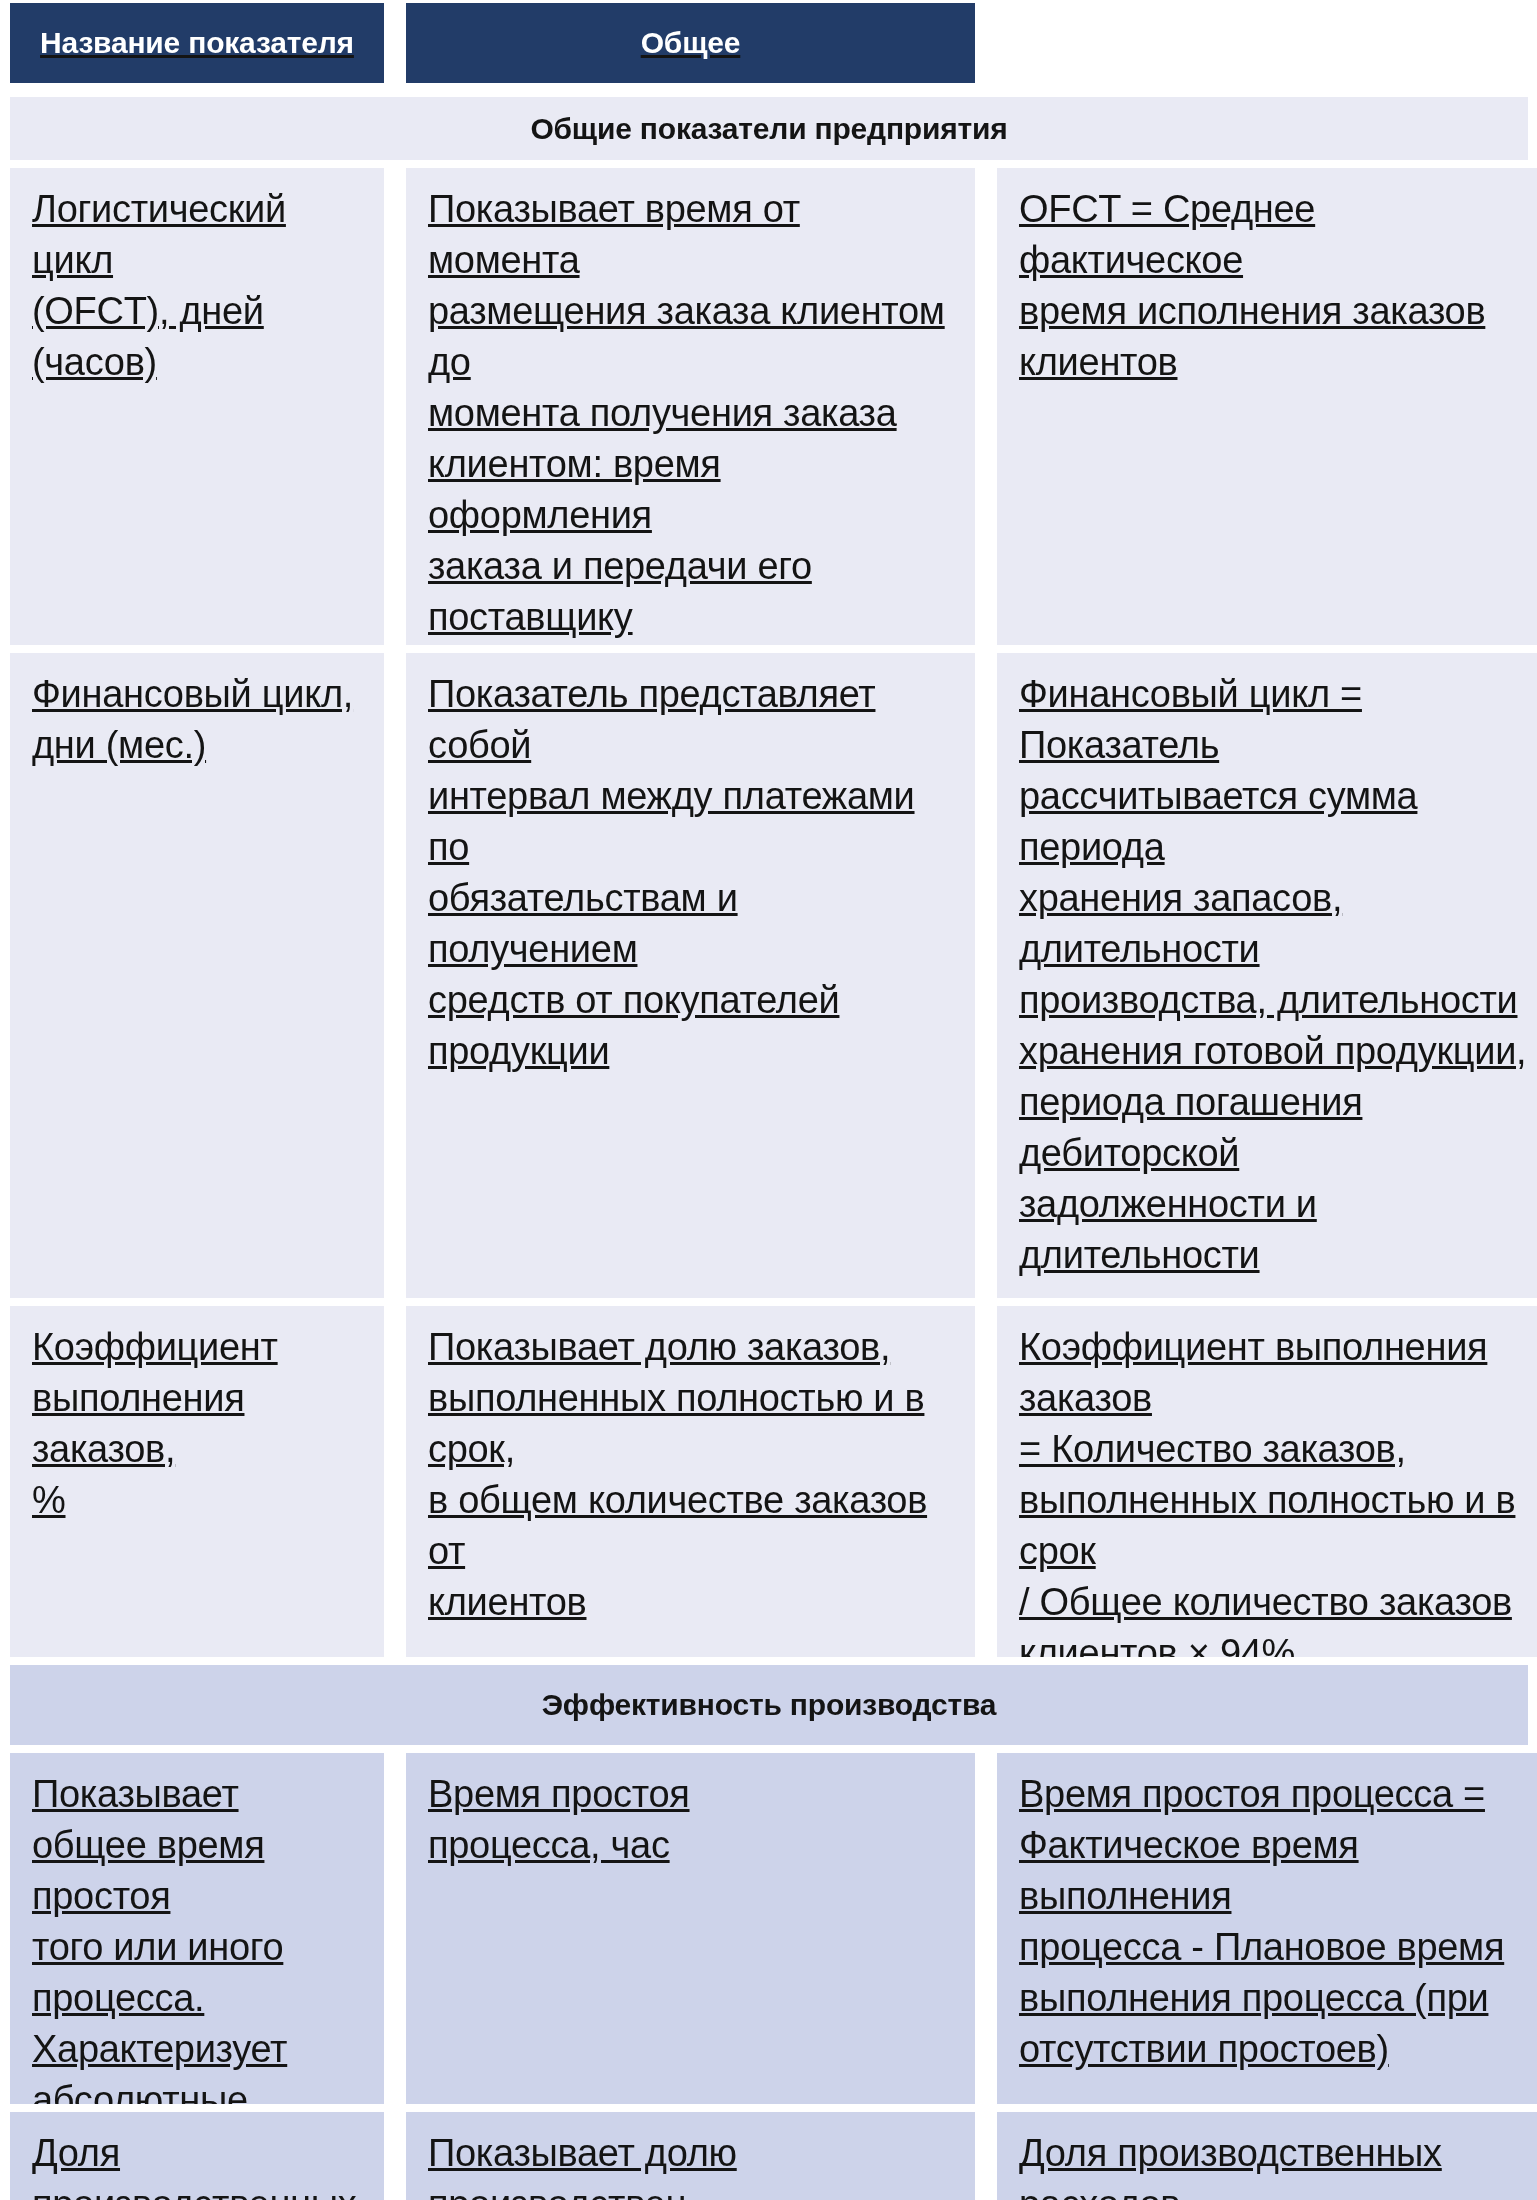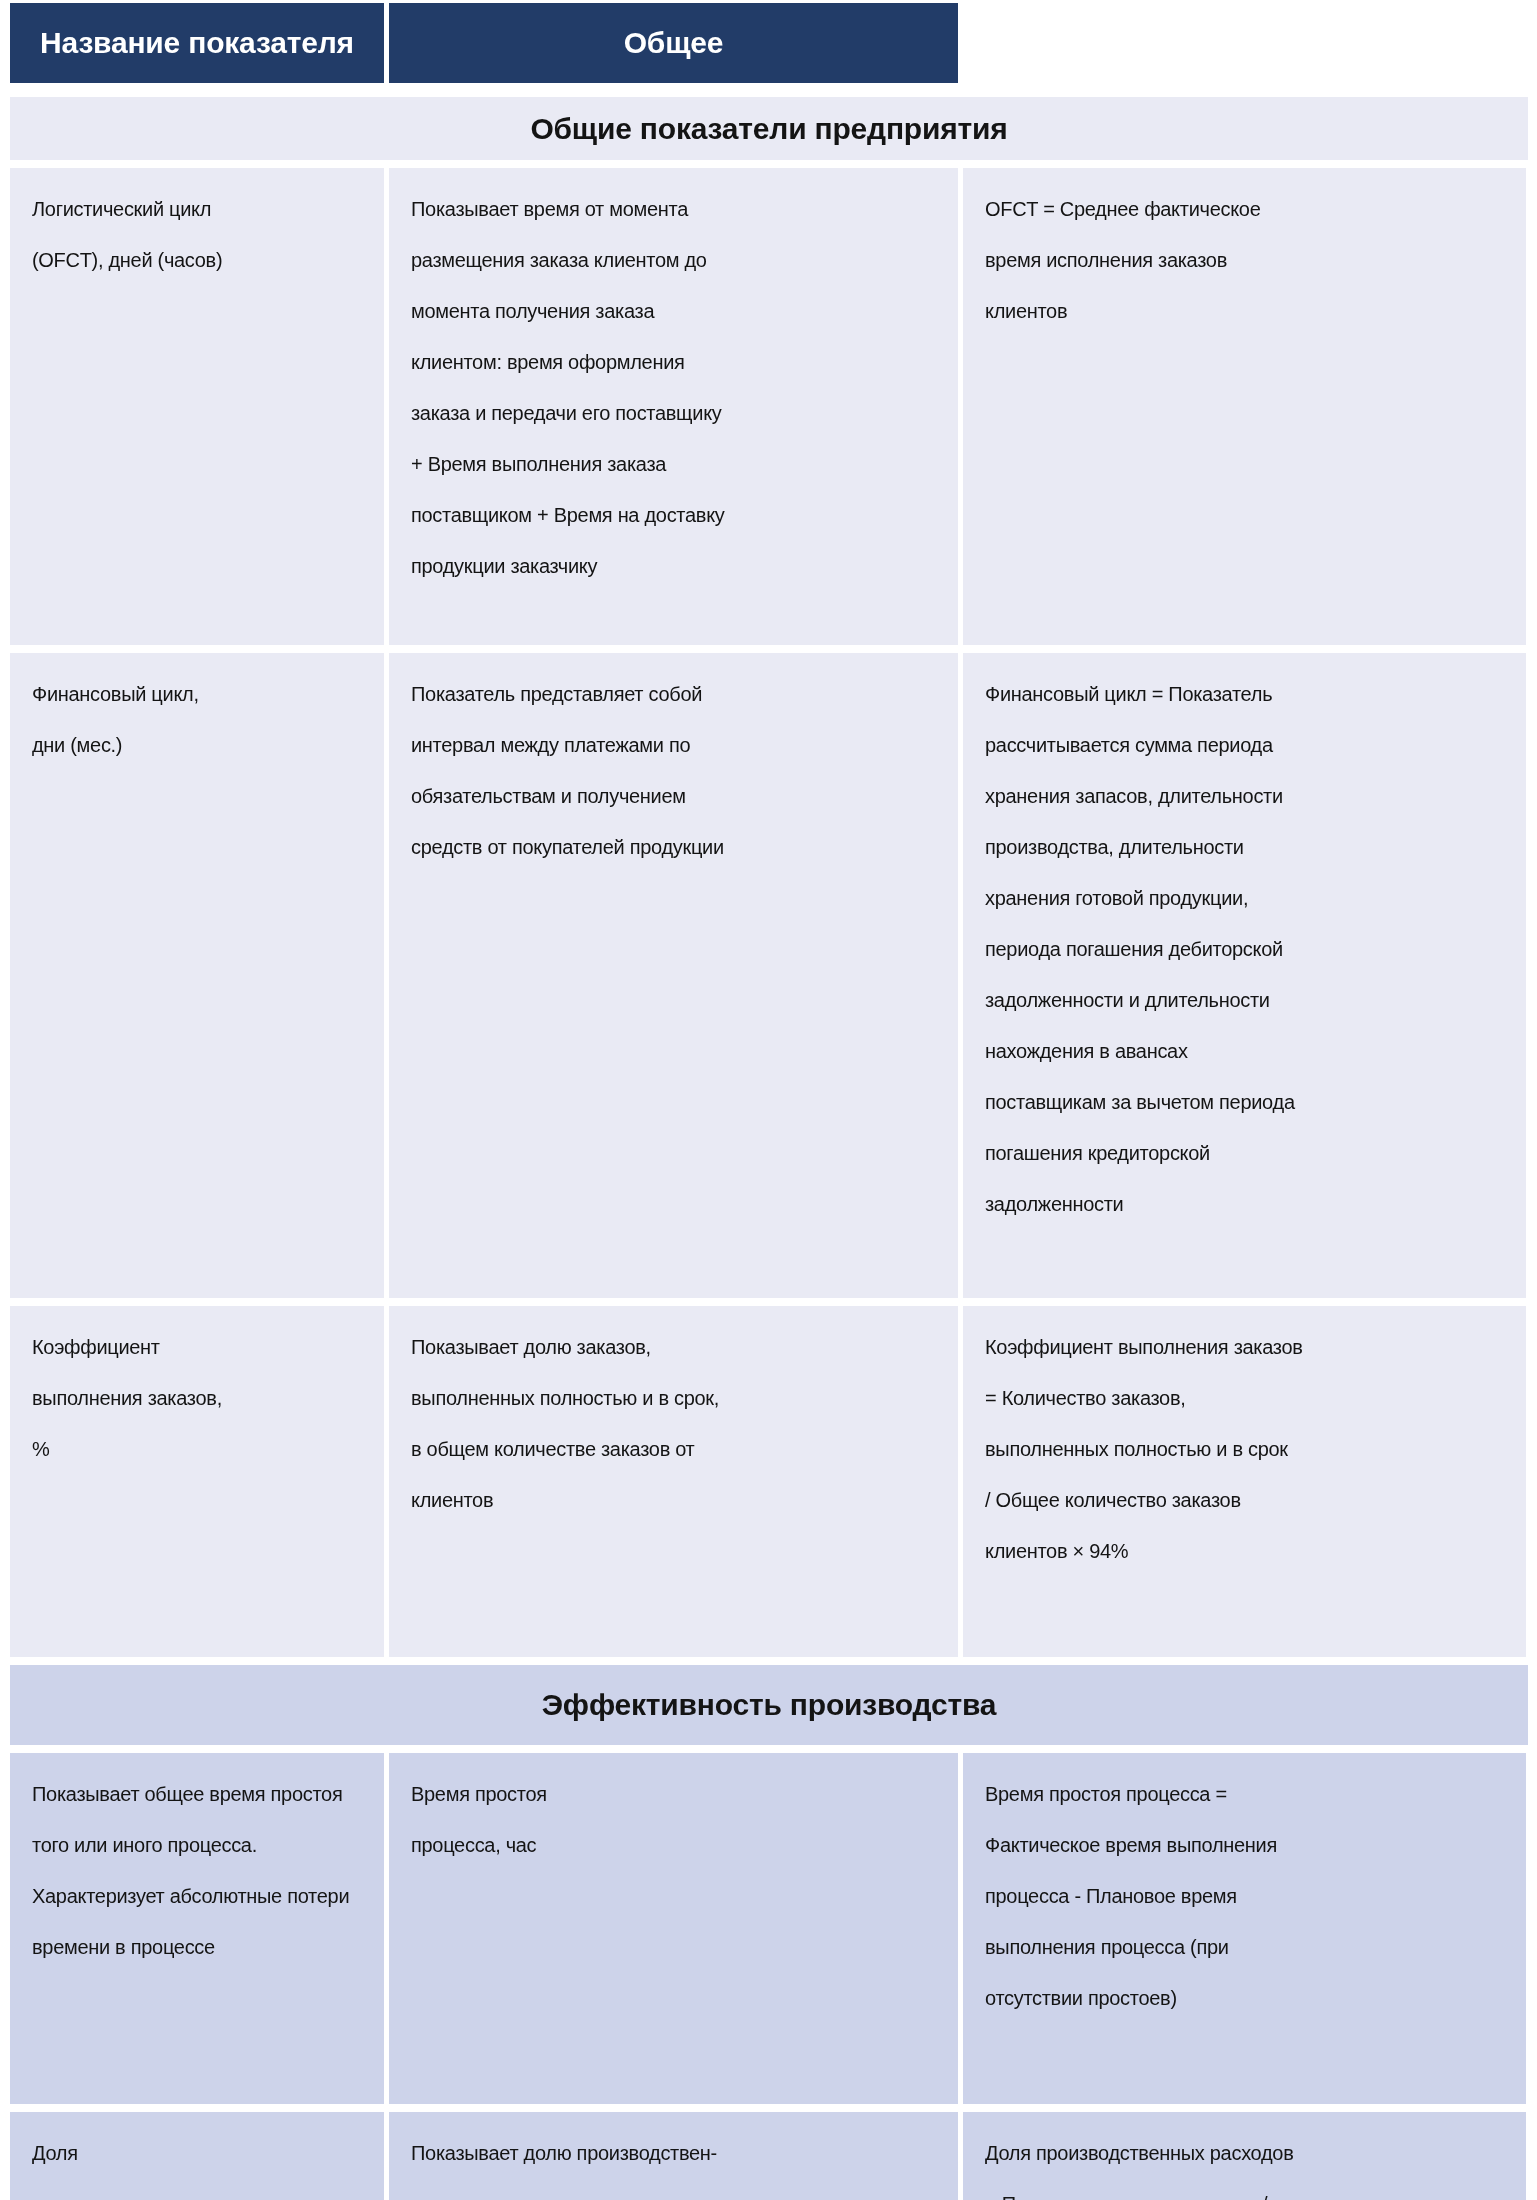--- a/index.html
+++ b/index.html
@@ -14,22 +14,23 @@
     background: #ffffff;
     font-family: "Liberation Sans", sans-serif;
     color: #141414;
     box-sizing: border-box;
     padding: 3px 9px 5px 10px;
     overflow: hidden;
   }
   .grid-row {
     display: grid;
     grid-template-columns: 374px 569px 563px;
-    column-gap: 5px;
+    column-gap: 22px;
     box-sizing: border-box;
+    text-decoration: underline;
   }
   .gap14 { margin-bottom: 14px; }
   .gap8  { margin-bottom: 8px; }
 
   
   .th {
     background: #223c68;
     color: #ffffff;
     font-weight: bold;
     font-size: 30px;
@@ -54,21 +55,21 @@
     letter-spacing: -0.2px;
     color: #141414;
   }
   .section-header.light { background: #e9eaf4; height: 63px; }
   .section-header.dark  { background: #cdd3ea; height: 80px; }
 
   
   .td {
     box-sizing: border-box;
     padding: 16px 22px 10px 22px;
-    font-size: 20px;
+    font-size: 38px;
     line-height: 51px;
     white-space: pre-line;
     letter-spacing: -0.3px;
     overflow: hidden;
   }
   .sec1 .td { background: #e9eaf4; }
   .sec2 .td { background: #cdd3ea; }
 
   .row-h477 { height: 477px; }
   .row-h645 { height: 645px; }

